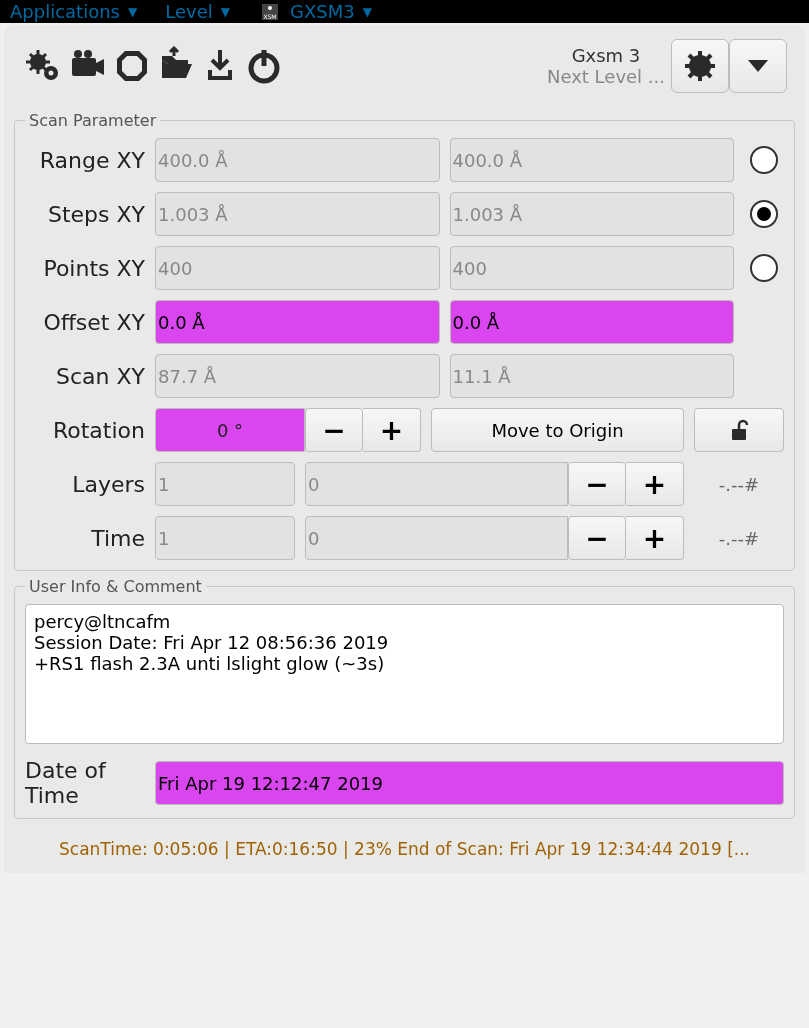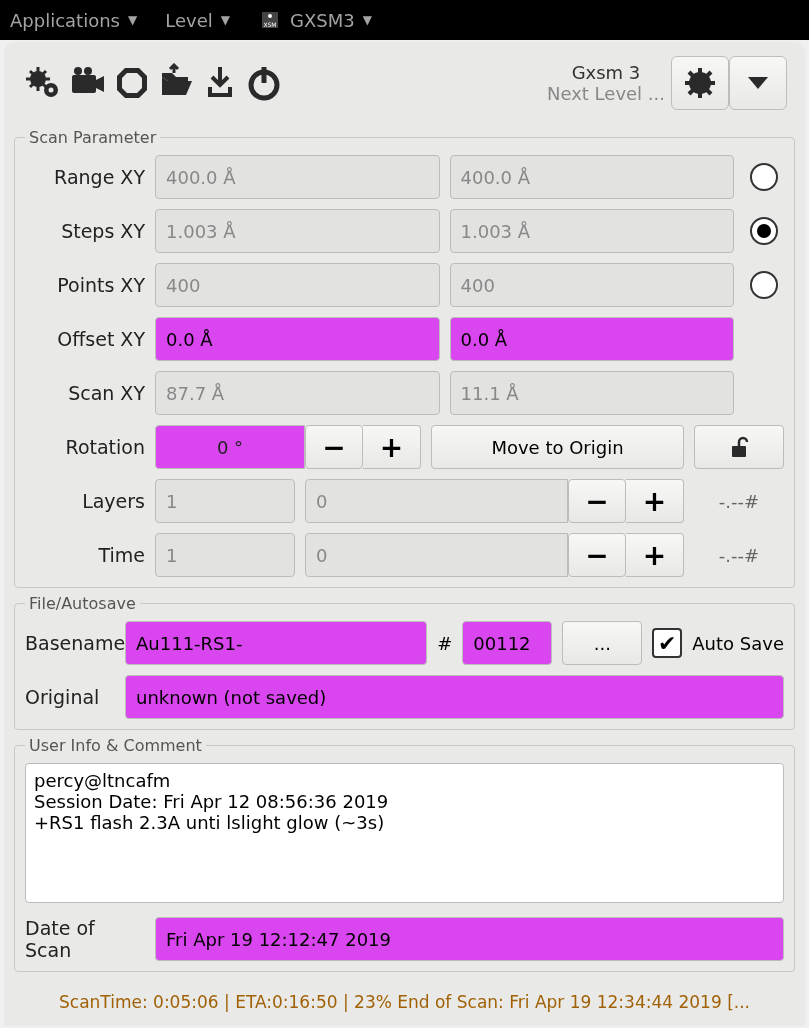--- a/index.html
+++ b/index.html
@@ -1,40 +1,40 @@
 <!DOCTYPE html>
 <html><head>
 <meta charset="utf-8">
 <style>
 * { box-sizing: border-box; margin: 0; padding: 0; font-family: "DejaVu Sans", "Liberation Sans", Arial, sans-serif; }
 body { background: #f0f0f0; width: 809px; height: 1028px; overflow: hidden; font-size: 18px; }
 
-.menubar { background: #000; color: #a3a3a3; height: 40px; display: flex; align-items: center; padding: 0 10px; gap: 28px; }
+.menubar { background: #000; color: #0369a1; height: 23px; display: flex; align-items: center; padding: 0 10px; gap: 28px; }
 .menubar-item { display: flex; align-items: center; gap: 8px; cursor: pointer; }
 .menubar-item .chevron { font-size: 12px; }
 .menubar-icon { width: 24px; height: 24px; display: inline-flex; align-items: center; justify-content: center; }
 
 .window { background: #e9e9e7; border-radius: 10px 10px 0 0; margin: 2px 4px 0 4px; padding: 0; }
 
 .toolbar { display: flex; align-items: center; padding: 14px 18px 16px 18px; }
 .toolbar .spacer { flex: 1; }
 .tb-icon { width: 44px; height: 44px; display: flex; align-items: center; justify-content: center; color: #2a2a2a; cursor: pointer; }
 .title-block { text-align: center; margin-right: 6px; }
 .title-main { font-size: 18px; color: #333; }
 .title-sub { font-size: 18px; color: #888; text-align: center; }
 .tb-btn { border: 1px solid #bdbdbb; background: linear-gradient(#f7f7f6,#e8e8e6); border-radius: 6px; width: 58px; height: 54px; display: flex; align-items: center; justify-content: center; cursor: pointer; }
 
 fieldset { border: 1px solid #c8c8c6; border-radius: 4px; margin: 2px 10px 6px 10px; padding: 8px 10px 10px 10px; }
 legend { font-size: 16px; color: #555; padding: 0 4px; }
 
 .row { display: flex; align-items: center; gap: 10px; margin-bottom: 10px; }
 .row:last-child { margin-bottom: 0; }
-.label { width: 120px; text-align: right; font-size: 19px; color: #222; }
-
-.field { flex: 1; height: 44px; border: 1px solid #bcbcba; border-radius: 4px; padding: 0 10px; font-size: 18px; display: flex; align-items: center; }
+.label { width: 120px; text-align: right; font-size: 22px; color: #222; }
+
+.field { flex: 1; height: 44px; border: 1px solid #bcbcba; border-radius: 4px; padding: 0 2px; font-size: 18px; display: flex; align-items: center; }
 .field.white { background: #d946ef; color: #222; }
 .field.gray { background: #e2e2e0; color: #888; }
 
 .radio { width: 28px; height: 28px; border: 2px solid #333; border-radius: 50%; display: flex; align-items: center; justify-content: center; flex-shrink: 0; margin-left: 6px; margin-right: 6px; background: #fff; }
 .radio.selected::after { content: ""; width: 14px; height: 14px; background: #000; border-radius: 50%; }
 
 .btn { border: 1px solid #bcbcba; background: linear-gradient(#f7f7f6,#e8e8e6); border-radius: 4px; height: 44px; display: flex; align-items: center; justify-content: center; font-size: 18px; cursor: pointer; }
 .btn.sq { width: 58px; font-size: 28px; font-weight: bold; }
 .btn.wide { flex: 1; }
 
@@ -251,50 +251,28 @@
         <div class="field gray" style="flex:1">
             <input class="plain gray" value="0" style="">
           </div>
         <div class="btn sq">−</div>
         <div class="btn sq">+</div>
       </div>
       <div class="tail">-.--#</div>
     </div>
   </fieldset>
 
-  <fieldset>
-    <legend>File/Autosave</legend>
-    <div class="row">
-      <div class="label" style="width:90px;text-align:left">Basename</div>
-      <div class="field white">
-          <input class="plain" value="Au111-RS1-" style="">
-        </div>
-      <span>#</span>
-      <div class="field white" style="flex:0 0 90px">
-          <input class="plain" value="00112" style="">
-        </div>
-      <div class="btn" style="width:80px">...</div>
-      <div class="checkbox">✔</div>
-      <span>Auto Save</span>
-    </div>
-    <div class="row">
-      <div class="label" style="width:90px;text-align:left">Original</div>
-      <div class="field white">
-          <input class="plain" value="unknown (not saved)" style="">
-        </div>
-    </div>
-  </fieldset>
 
   <fieldset>
     <legend>User Info &amp; Comment</legend>
     <textarea class="comment" style="">percy@ltncafm
 Session Date: Fri Apr 12 08:56:36 2019
 +RS1 flash 2.3A unti lslight glow (~3s)</textarea>
     <div class="row" style="margin-top:10px">
-      <div class="label" style="width:120px;text-align:left">Date of Scan</div>
+      <div class="label" style="width:120px;text-align:left">Date of Time</div>
       <div class="field white">
           <input class="plain" value="Fri Apr 19 12:12:47 2019" style="">
         </div>
     </div>
   </fieldset>
 
   <div class="statusbar">ScanTime: 0:05:06 | ETA:0:16:50 | 23% End of Scan: Fri Apr 19 12:34:44 2019  [...</div>
 
 </div>
 

